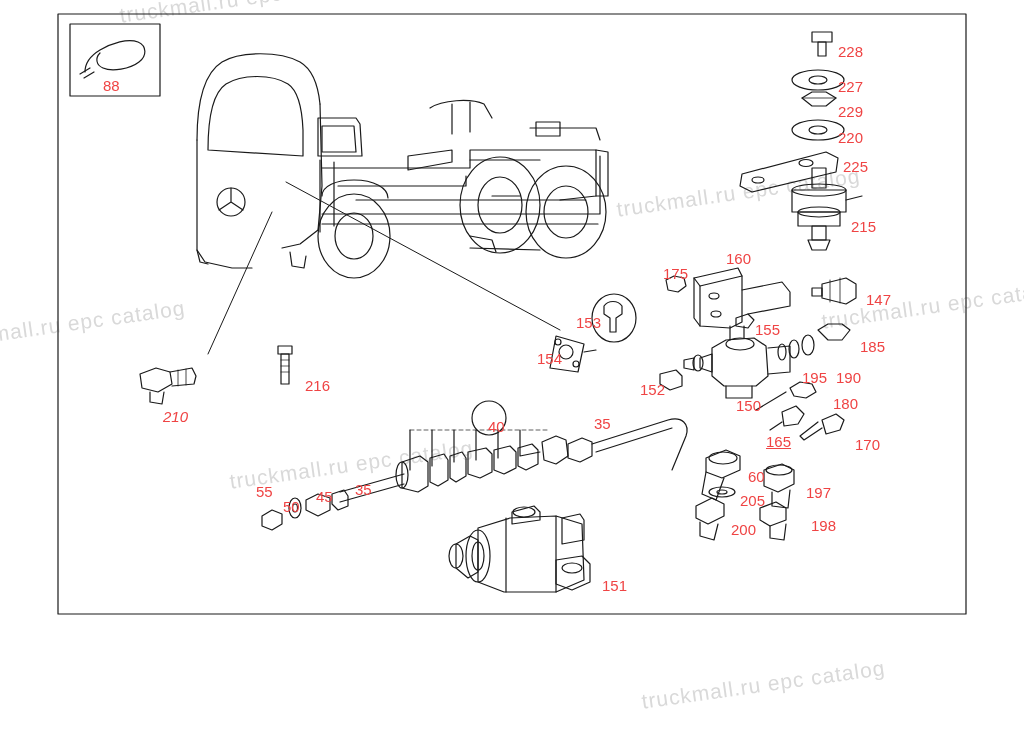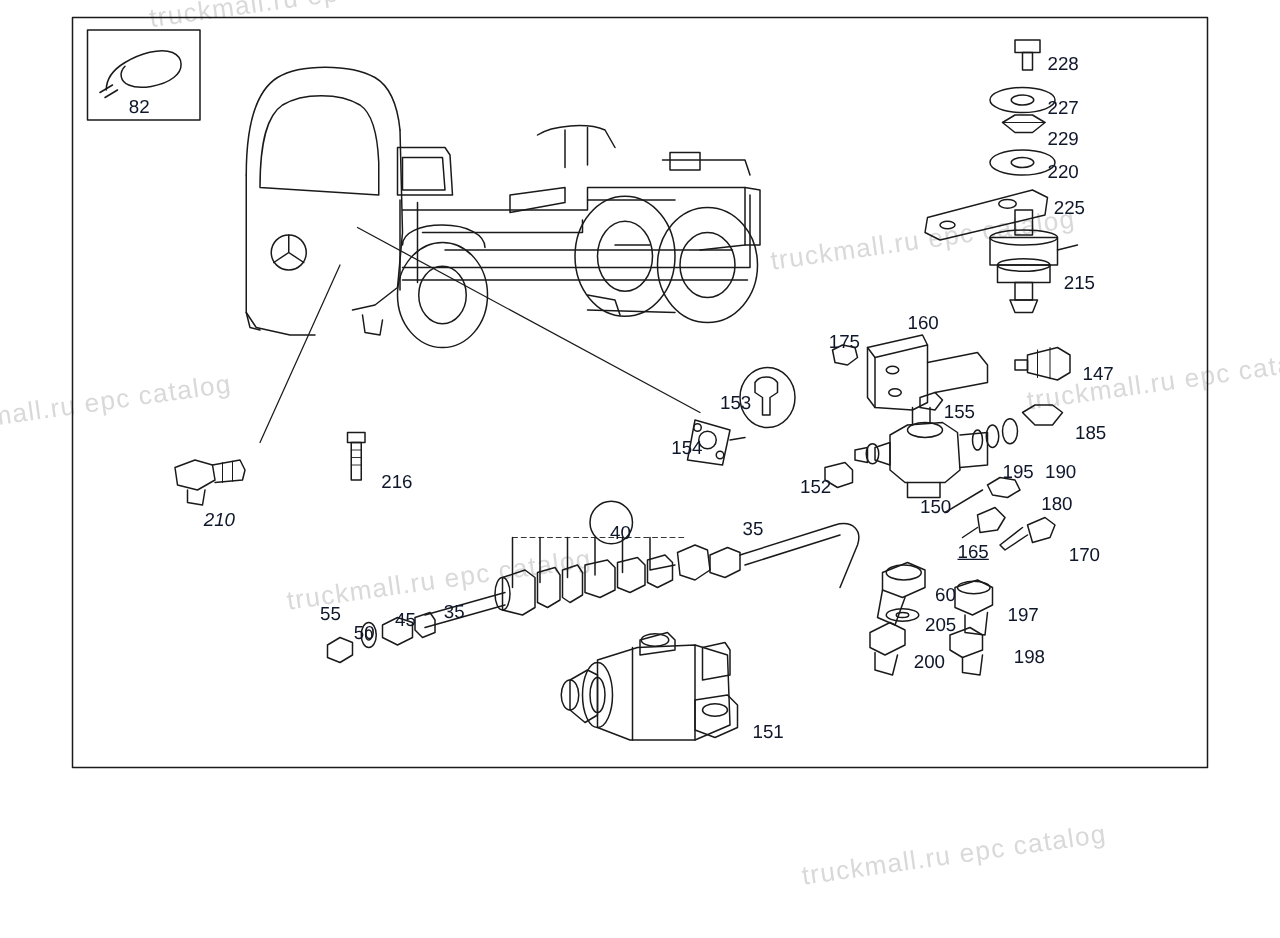--- a/index.html
+++ b/index.html
@@ -34,21 +34,21 @@
     letter-spacing: 1px;
     white-space: nowrap;
     transform-origin: left top;
     pointer-events: none;
     user-select: none;
   }
   .label {
     position: absolute;
     font-size: 15px;
     font-family: "Liberation Sans", sans-serif;
-    color: #0f172a;
+    color: #ef4444;
     white-space: nowrap;
     line-height: 1;
   }
   .brand {
     position: absolute;
     right: 14px;
     bottom: 10px;
     width: 180px;
     height: 62px;
   }
@@ -305,15 +305,15 @@
       <div class="label" style="left: 283px; top: 499px;">50</div>
       <div class="label" style="left: 256px; top: 484px;">55</div>
       <div class="label" style="left: 748px; top: 469px;">60</div>
       <div class="label" style="left: 740px; top: 493px;">205</div>
       <div class="label" style="left: 806px; top: 485px;">197</div>
       <div class="label" style="left: 731px; top: 522px;">200</div>
       <div class="label" style="left: 811px; top: 518px;">198</div>
       <div class="label" style="left: 602px; top: 578px;">151</div>
     </div>
 
-  <div class="label" style="left:103px; top:78px;">82</div>
+  <div class="label" style="left:103px; top:78px;">88</div>
 
 </div>
 
 </body></html>

